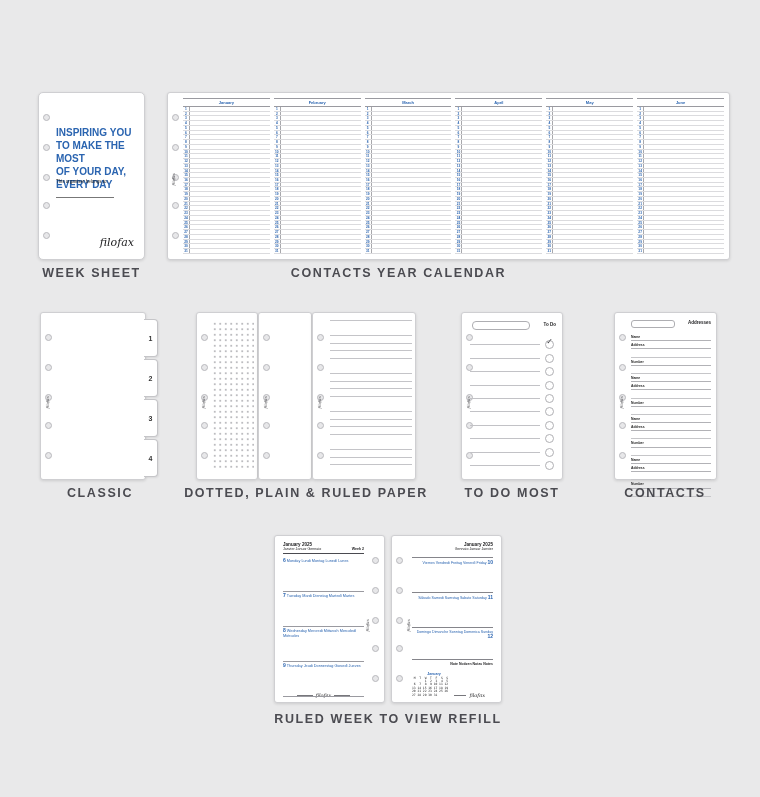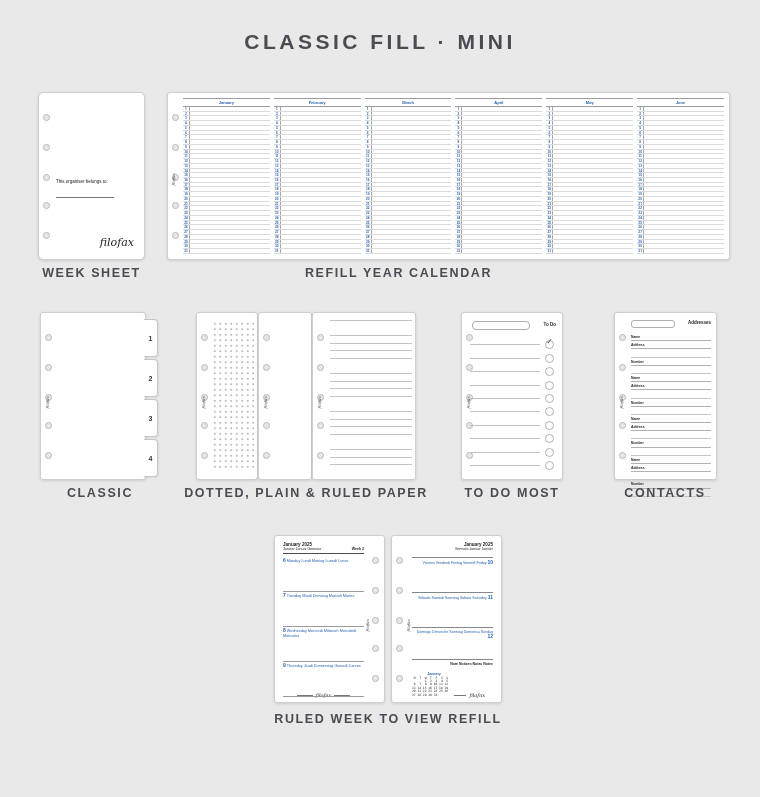--- a/index.html
+++ b/index.html
@@ -102,30 +102,35 @@
   .wr-logo .txt  { font-family:"DejaVu Serif",serif; font-style:italic; font-size:5px; color:#1d1d1f; }
 
   .footer-note { position:absolute; top:769px; left:0; width:100%; text-align:center;
                  font-size:12px; font-weight:700; letter-spacing:0.6px; color:#68686d; }
 </style>
 </head>
 <body>
 
 <div class="canvas">
 
-  <div class="page-title">CLASSIC FILL · MINI</div>
 
   <div class="page" style="left:38px;top:92px;width:107px;height:168px;border-radius:5px;">
     <div class="holes holes-l">
         <div class="hole" style="top: 12.5%;"></div>
         <div class="hole" style="top: 30.5%;"></div>
         <div class="hole" style="top: 48.5%;"></div>
         <div class="hole" style="top: 65.5%;"></div>
         <div class="hole" style="top: 84%;"></div>
       </div>
+    <div class="fs-heading">
+      <div>INSPIRING YOU</div>
+      <div>TO MAKE THE MOST</div>
+      <div>OF YOUR DAY,</div>
+      <div>EVERY DAY</div>
+    </div>
     <div class="fs-belongs">This organiser belongs to:</div>
     <div class="fs-line"></div>
     <div class="fs-brand">filofax</div>
   </div>
   <div class="item-label" style="top:266px;left:38px;width:107px;">WEEK SHEET</div>
 
   <div class="page" style="left:167px;top:92px;width:563px;height:168px;">
     <div class="holes holes-l">
         <div class="hole" style="top: 12.5%;"></div>
         <div class="hole" style="top: 30.5%;"></div>
@@ -706,21 +711,21 @@
           </div>
           <div class="cal-row">
             <span class="cal-num">30</span>
           </div>
           <div class="cal-row">
             <span class="cal-num">31</span>
           </div>
         </div>
       </div>
   </div>
-  <div class="item-label" style="top:266px;left:167px;width:463px;">REFILL YEAR CALENDAR</div>
+  <div class="item-label" style="top:266px;left:167px;width:463px;">CONTACTS YEAR CALENDAR</div>
 
   <div class="page" style="left:40px;top:312px;width:106px;height:168px;">
     <div class="holes holes-l">
         <div class="hole" style="top: 12.5%;"></div>
         <div class="hole" style="top: 30.5%;"></div>
         <div class="hole" style="top: 48.5%;"></div>
         <div class="hole" style="top: 65.5%;"></div>
         <div class="hole" style="top: 84%;"></div>
       </div>
     <div class="vbrand" style="left:4px;top:50%;">filofax</div>

